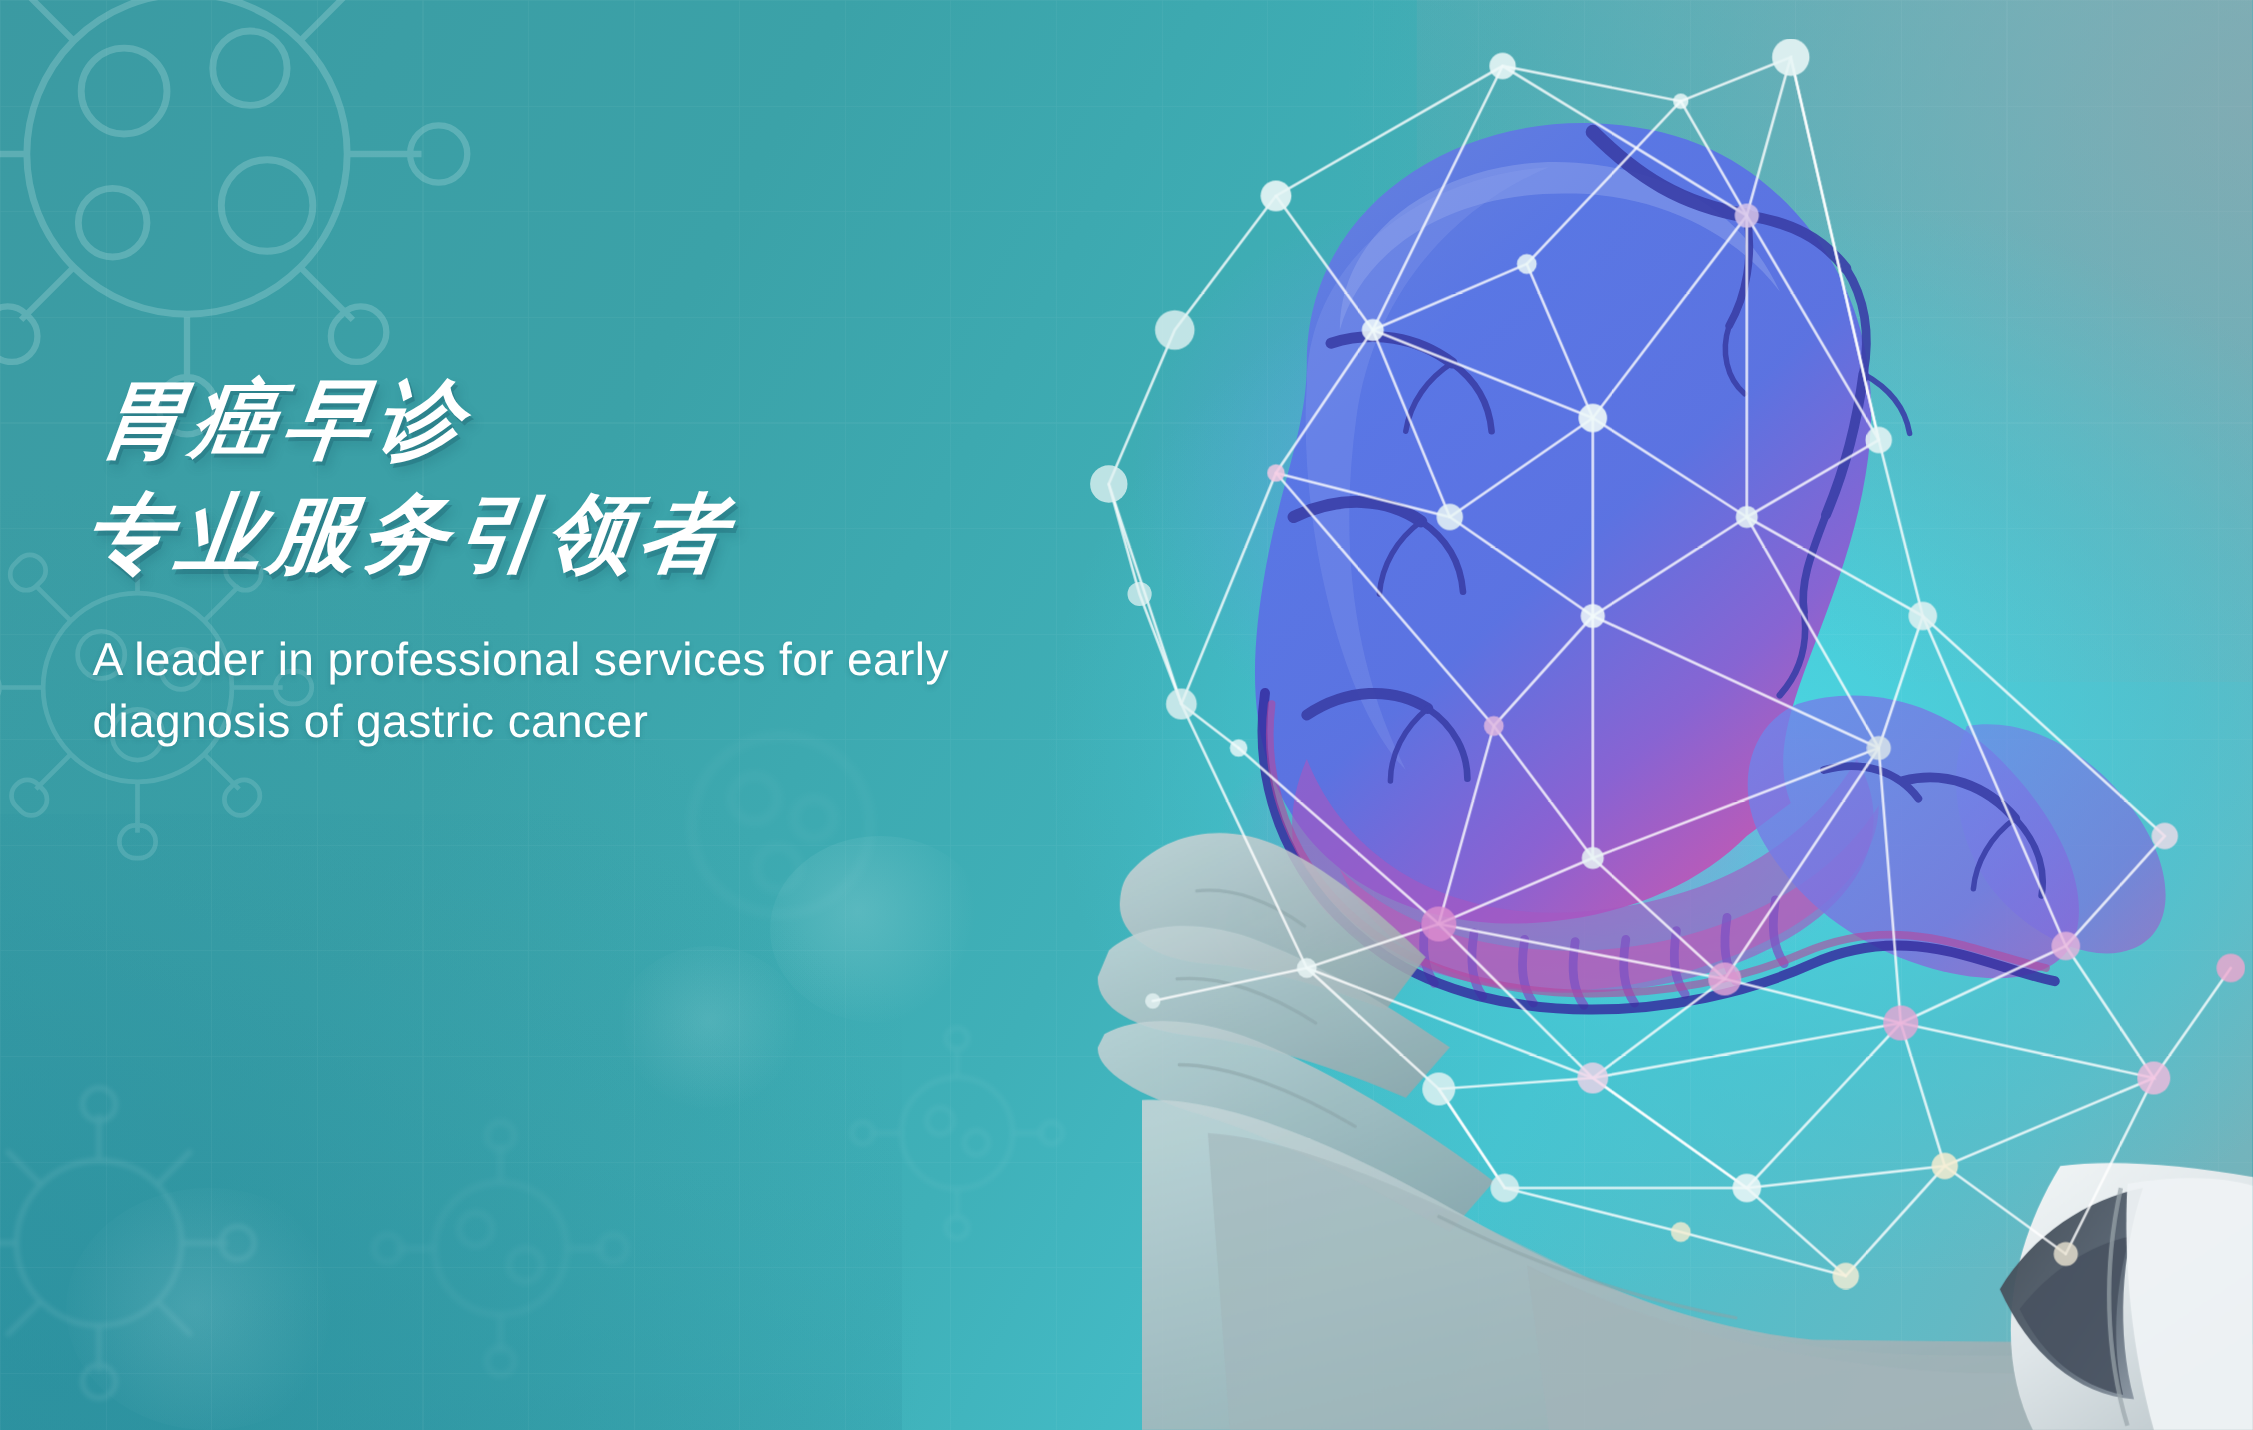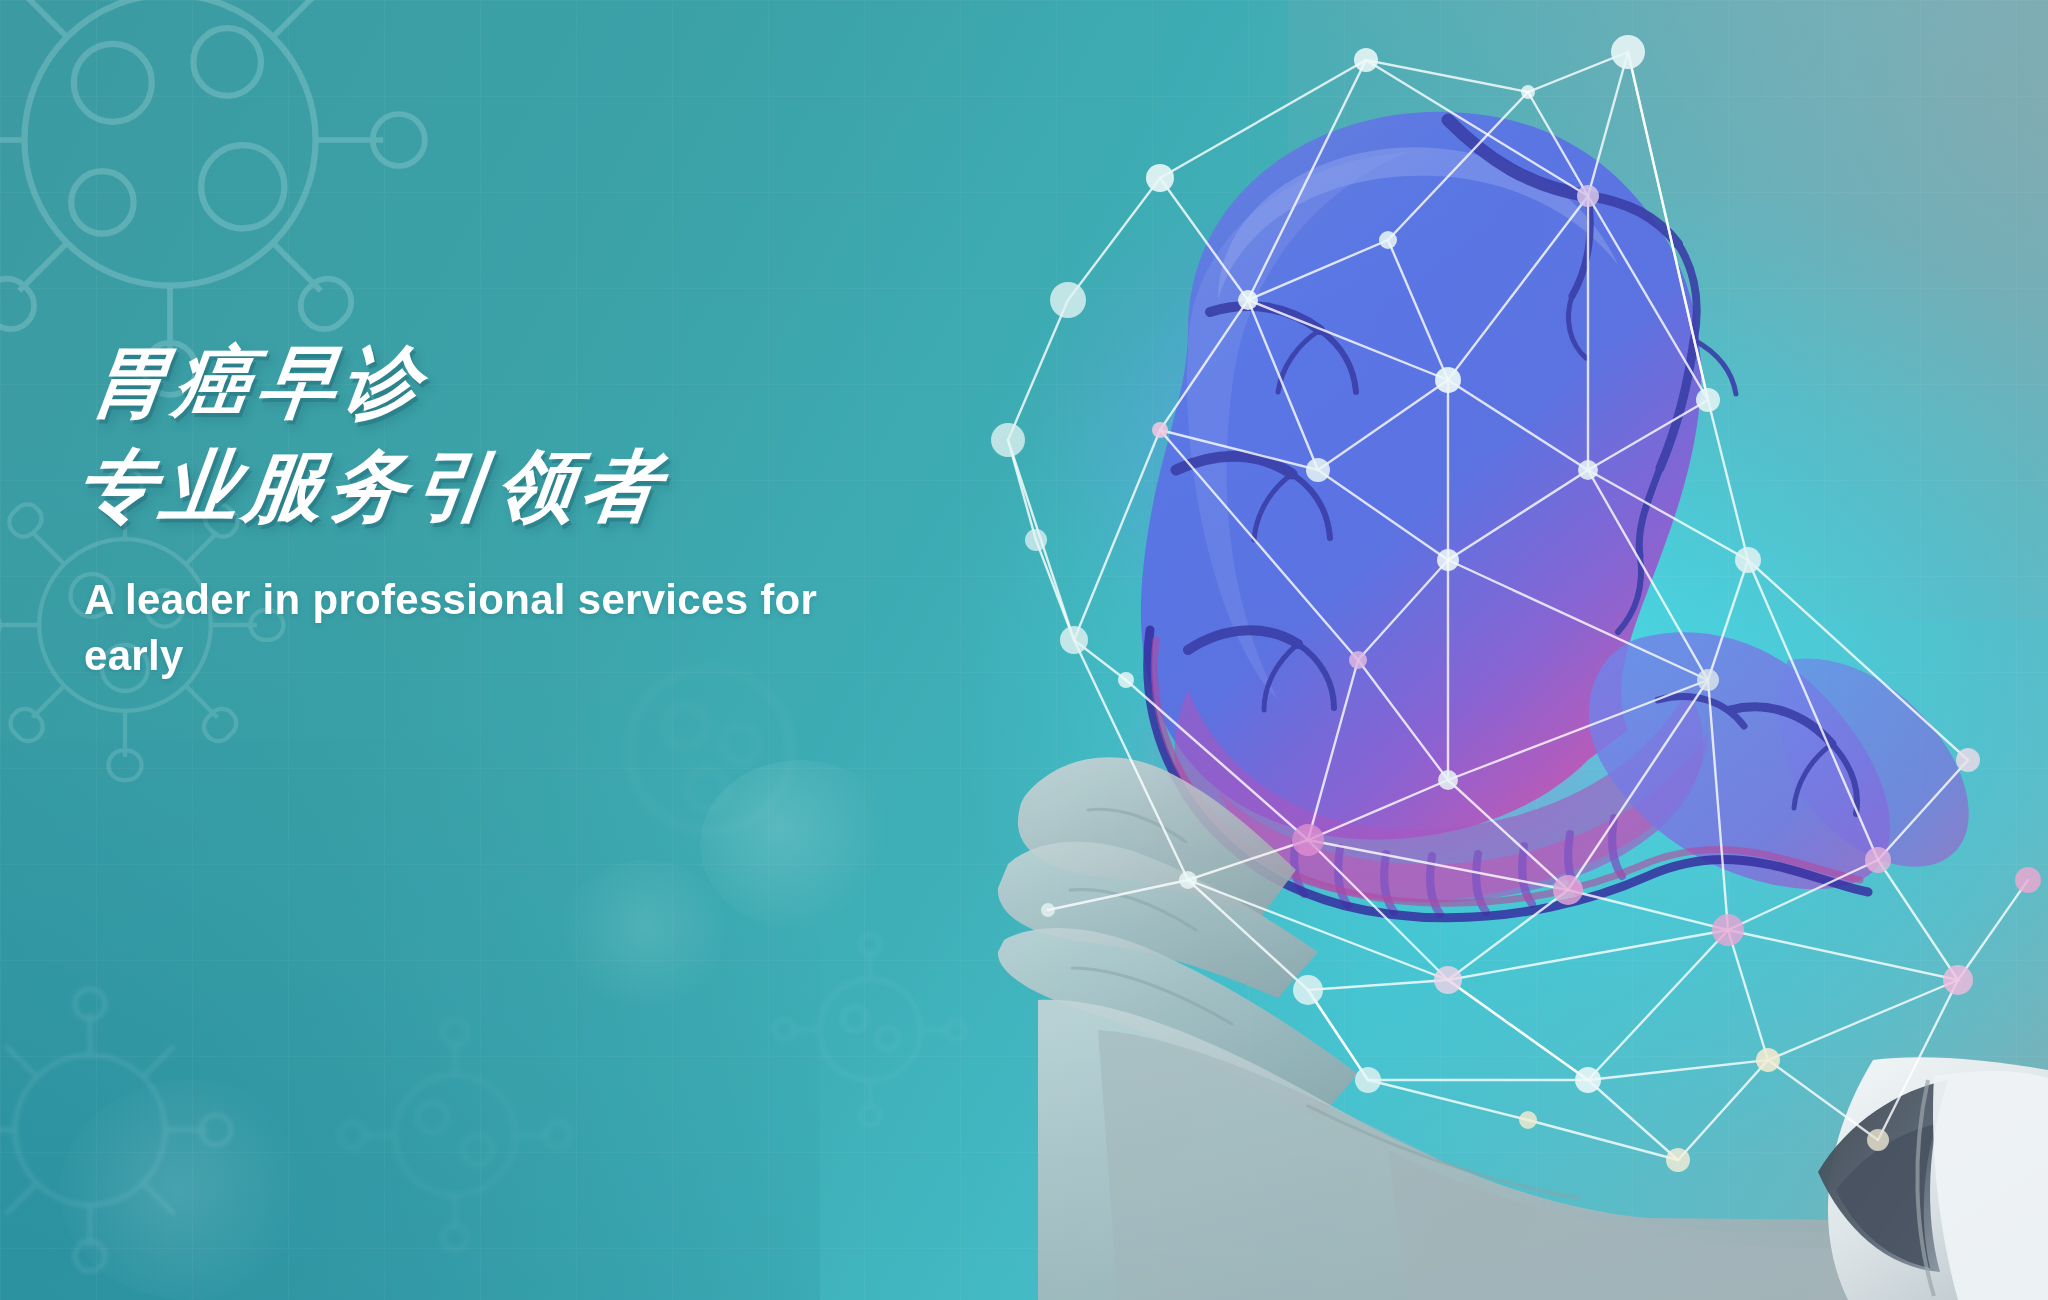--- a/index.html
+++ b/index.html
@@ -66,21 +66,21 @@
     transform-origin:left center;
     text-shadow: 3px 4px 0 rgba(30,95,110,.35), 6px 7px 10px rgba(20,80,95,.22);
     white-space:nowrap;
   }
   .headline .ln{display:block;}
   .subtitle{
     margin-top:34px;
     color:#ffffff;
     font-size:42px;
     line-height:56px;
-    font-weight:700;
+    font-weight:400;
     letter-spacing:.3px;
     text-shadow:0 2px 5px rgba(25,90,105,.25);
     max-width:790px;
   }
 
   
   .illustration{position:absolute;right:0;top:0;width:1160px;height:1300px;}
   .illustration svg{display:block;width:1160px;height:1300px;}
 </style>
 </head>
@@ -509,16 +509,17 @@
     </svg>
   </div>
 
   <div class="text-block">
     <div class="headline">
       <span class="ln">胃癌早诊</span>
       <span class="ln">专业服务引领者</span>
     </div>
     <div class="subtitle">
       <span>A leader in professional services for early</span><br>
+      <span>diagnosis of gastric cancer</span>
     </div>
   </div>
 
 </div>
 
 </body></html>

